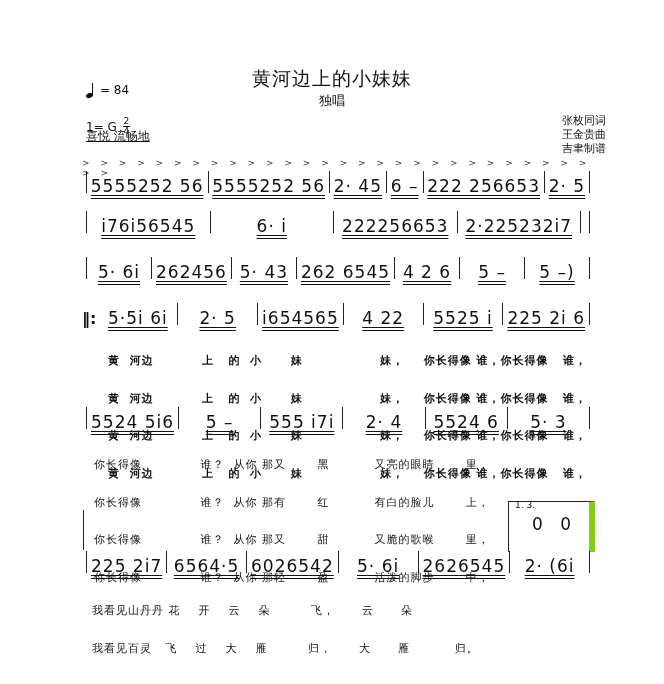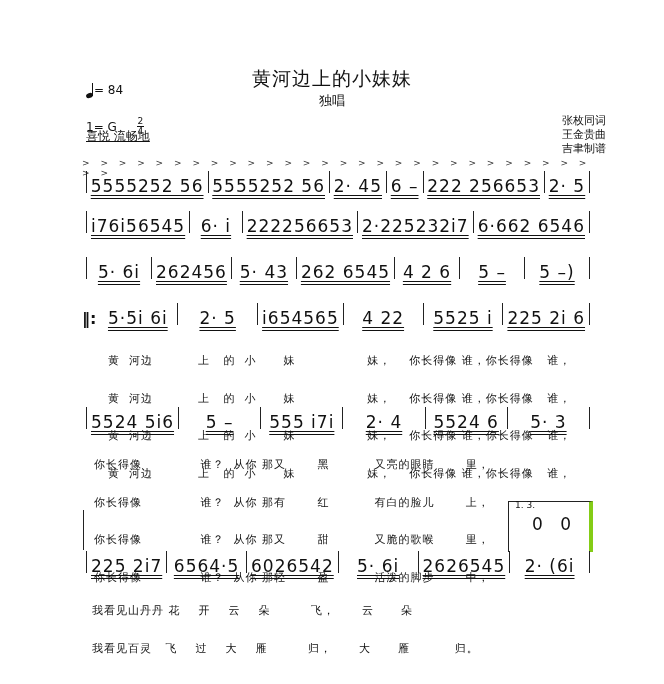--- a/index.html
+++ b/index.html
@@ -1,37 +1,37 @@
 <!DOCTYPE html>
 <html><head>
 <meta charset="utf-8">
 <style>
   html,body{margin:0;padding:0;background:#fff;}
   body{width:664px;height:684px;position:relative;overflow:hidden;font-family:"DejaVu Sans","Liberation Sans",sans-serif;color:#111;}
   .abs{position:absolute;}
   .title{left:0;width:664px;top:66px;text-align:center;font-size:19px;letter-spacing:1px;}
   .subtitle{left:0;width:664px;top:92px;text-align:center;font-size:13px;}
-  .tempo{left:86px;top:82px;font-size:12px;display:flex;align-items:center;justify-content:flex-end;}
+  .tempo{left:86px;top:82px;font-size:12px;display:flex;align-items:center;gap:6px;justify-content:flex-end;}
   .note-glyph{display:inline-block;position:relative;width:8px;height:16px;}
   .note-glyph .head{position:absolute;left:0;bottom:0;width:7px;height:5px;background:#111;border-radius:50%;transform:rotate(-20deg);}
   .note-glyph .stem{position:absolute;left:6px;bottom:2px;width:1px;height:13px;background:#111;}
-  .key{left:86px;top:117px;font-size:12px;display:flex;align-items:center;gap:20px;}
+  .key{left:86px;top:117px;font-size:12px;display:flex;align-items:center;gap:6px;}
   .frac{display:inline-flex;flex-direction:column;align-items:center;font-size:9px;line-height:9px;}
   .frac .bar{width:7px;height:1px;background:#111;}
   .mood{left:86px;top:128px;font-size:12px;text-decoration:underline;}
   .credits{right:58px;top:114px;font-size:11px;line-height:14px;text-align:right;}
   .sys{position:absolute;left:82px;width:512px;}
   .staff{display:flex;align-items:flex-end;height:28px;font-size:17px;font-family:"DejaVu Sans",sans-serif;}
   .bar-line{width:1px;height:22px;background:#222;margin:0 4px;align-self:center;}
   .measure{flex:1;display:flex;justify-content:space-around;align-items:flex-start;letter-spacing:1px;white-space:nowrap;border-bottom:0;}
   .measure span{text-decoration:underline;text-decoration-style:double;text-underline-offset:3px;}
   .accent{font-size:9px;letter-spacing:4px;color:#333;height:10px;line-height:10px;}
   .lyrics{font-size:11px;line-height:12.5px;white-space:pre;font-family:"DejaVu Sans",sans-serif;letter-spacing:1px;}
   .repeat{font-weight:bold;margin-right:6px;font-size:16px;}
-  .volta{position:absolute;border-left:1px solid #222;border-top:1px solid #222;border-right:4px solid #84cc16;}
+  .volta{position:absolute;border-left:1px solid #222;border-top:1px solid #222;border-right:6px solid #84cc16;}
   .vlabel{font-size:9px;position:absolute;top:-2px;left:6px;}
 </style>
 </head>
 <body>
 
 <div class="abs title">黄河边上的小妹妹</div>
 <div class="abs subtitle">独唱</div>
 
 <div class="abs tempo">
   <span class="note-glyph">
@@ -100,23 +100,20 @@
       </div>
     <div class="bar-line"></div>
     <div class="measure">
         <span>222256653</span>
       </div>
     <div class="bar-line"></div>
     <div class="measure">
         <span>2·225232i7</span>
       </div>
     <div class="bar-line"></div>
-    <div class="measure">
-        <span>6·662 6546</span>
-      </div>
     <div class="bar-line"></div>
   </div>
 </div>
 
 <div class="sys" style="top:254px;">
   <div class="staff">
     <div class="bar-line"></div>
     <div class="measure">
         <span>5· 6i</span>
       </div>
@@ -169,21 +166,21 @@
     <div class="bar-line"></div>
     <div class="measure">
         <span>5525 i</span>
       </div>
     <div class="bar-line"></div>
     <div class="measure">
         <span>225 2i 6</span>
       </div>
     <div class="bar-line"></div>
   </div>
-  <div class="lyrics" style="margin-left:26px;margin-top:2px;">
+  <div class="lyrics" style="margin-left:26px;margin-top:2px;font-weight:bold;">
     <div>黄  河边          上   的  小      妹                妹，    你长得像 谁，你长得像   谁，</div>
     <div>黄  河边          上   的  小      妹                妹，    你长得像 谁，你长得像   谁，</div>
     <div>黄  河边          上   的  小      妹                妹，    你长得像 谁，你长得像   谁，</div>
     <div>黄  河边          上   的  小      妹                妹，    你长得像 谁，你长得像   谁，</div>
   </div>
 </div>
 
 <div class="sys" style="top:404px;">
   <div class="staff">
     <div class="bar-line"></div>

